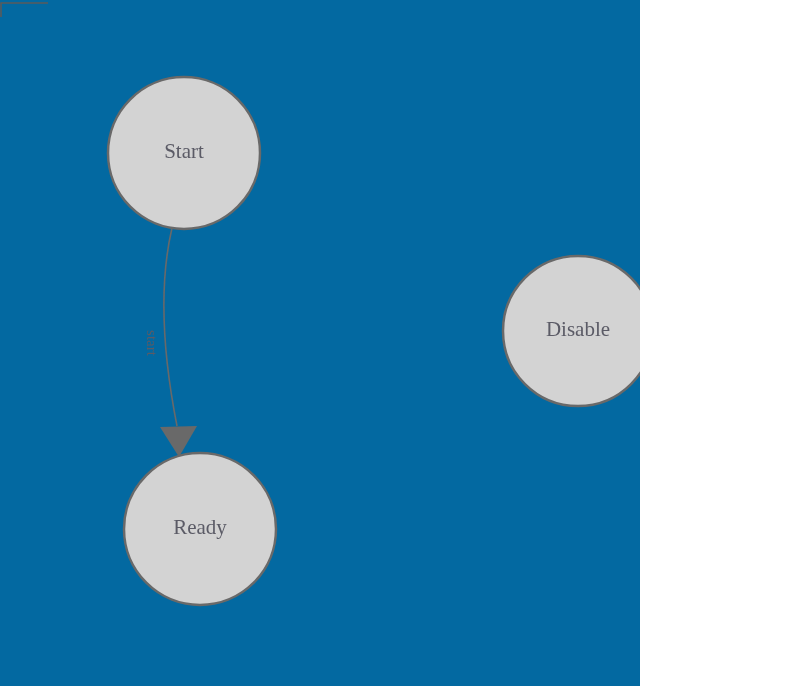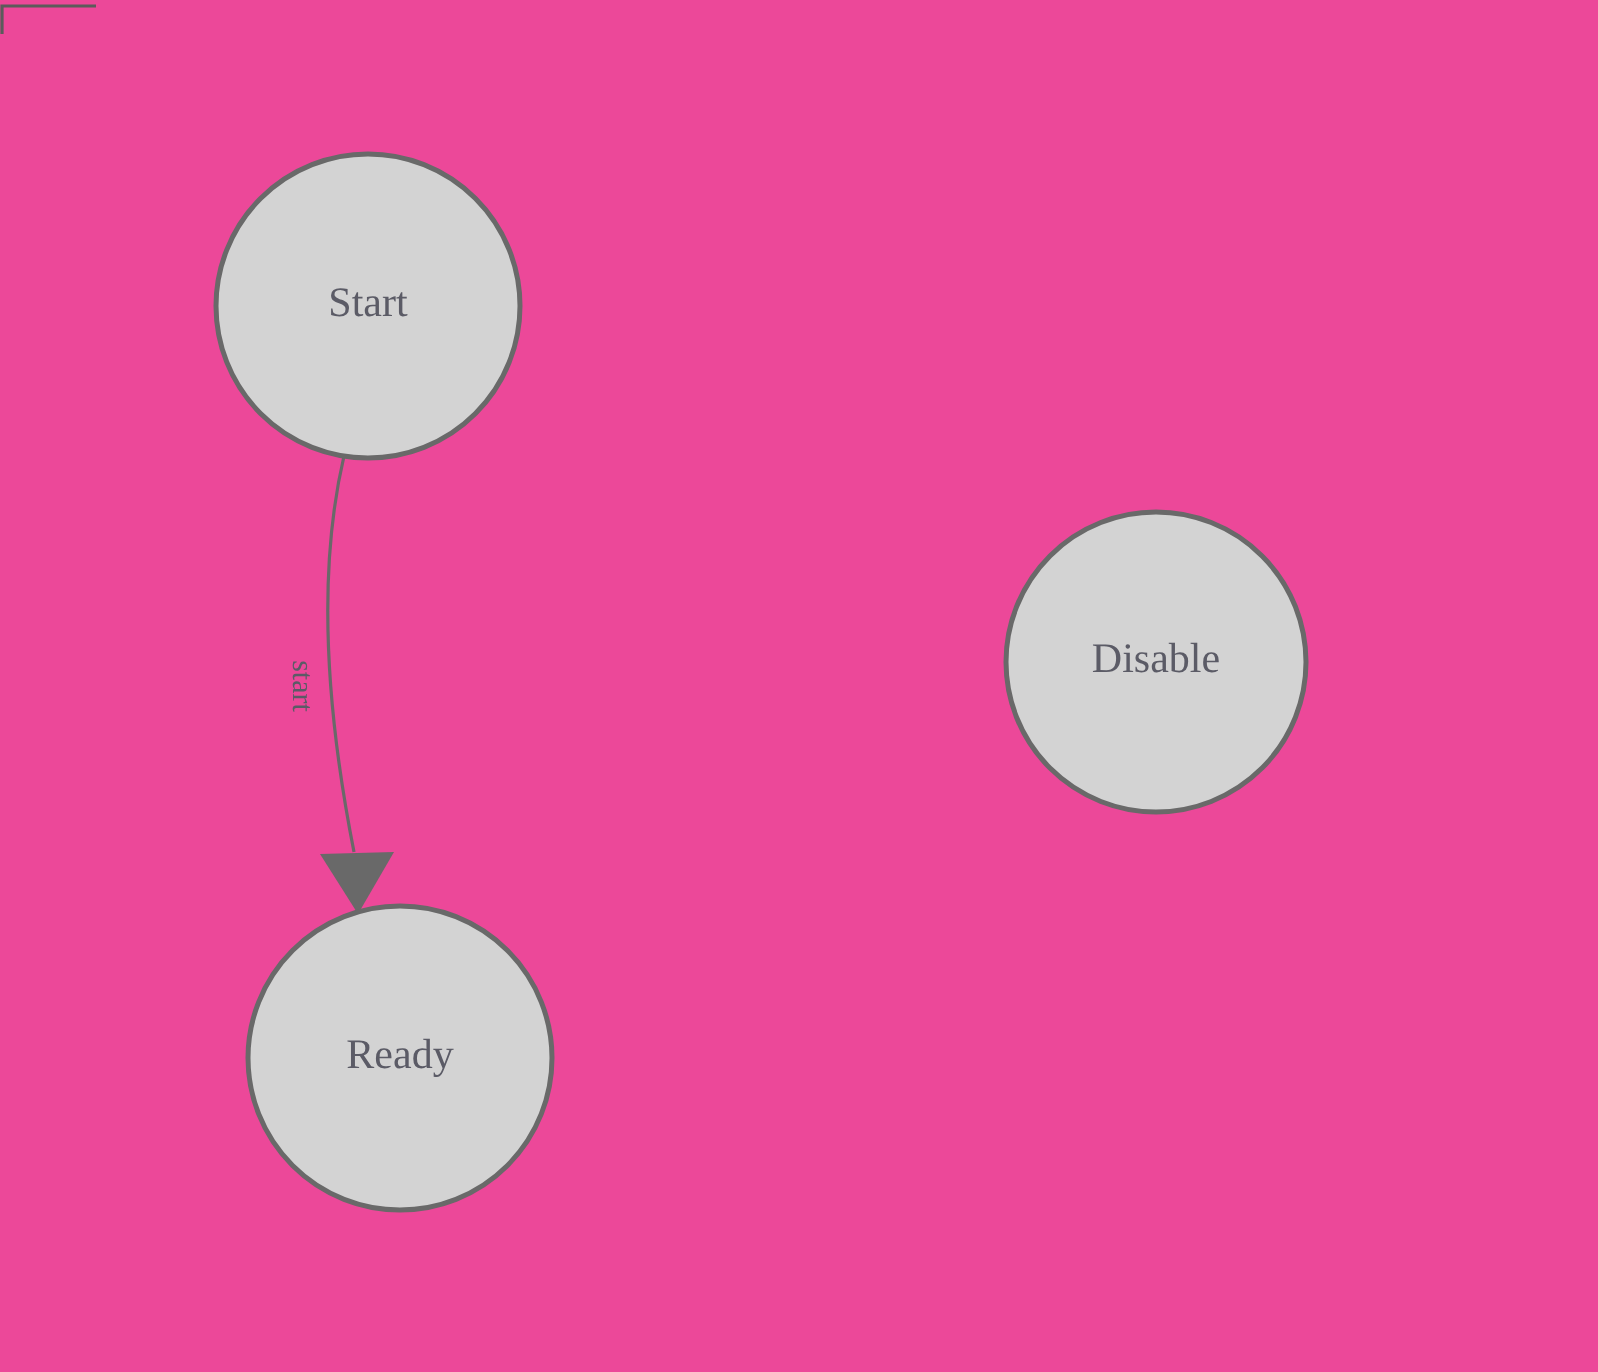--- a/index.html
+++ b/index.html
@@ -5,23 +5,23 @@
   html, body {
     margin: 0;
     padding: 0;
     background: #ffffff;
   }
   body {
     font-family: "Liberation Serif", serif;
   }
   #canvas {
     position: relative;
-    width: 799px;
+    width: 640px;
     height: 686px;
-    background: #ec4899;
+    background: #0369a1;
     overflow: hidden;
   }
   #diagram-svg {
     position: absolute;
     left: 0;
     top: 0;
     width: 799px;
     height: 686px;
   }
   .node-circle {

